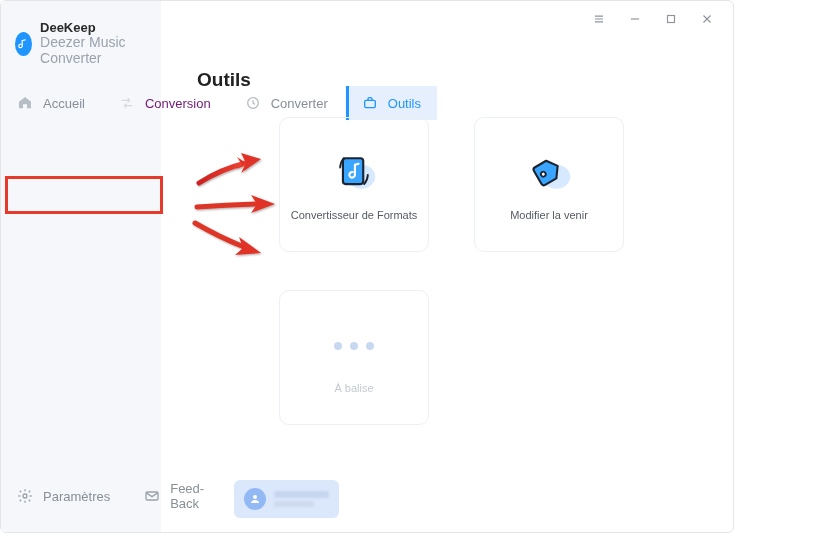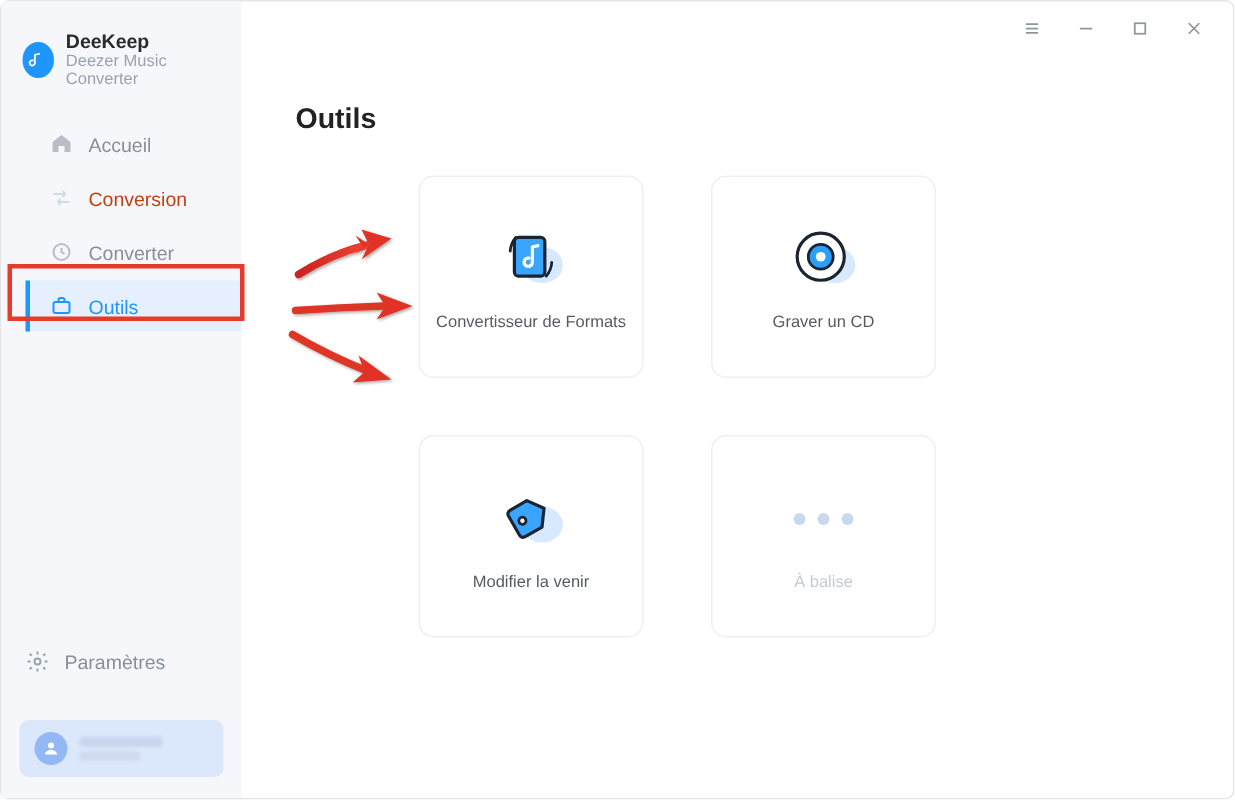--- a/index.html
+++ b/index.html
@@ -5,21 +5,21 @@
   * { box-sizing: border-box; margin: 0; padding: 0; }
   body {
     font-family: -apple-system, BlinkMacSystemFont, "Segoe UI", Arial, sans-serif;
     background: #fff;
     width: 823px;
     height: 533px;
     overflow: hidden;
     position: relative;
   }
   .window {
-    width: 823px;
+    width: 734px;
     height: 533px;
     border: 1px solid #e5e5e5;
     border-radius: 6px;
     display: flex;
     position: relative;
     background: #fff;
   }
 
   
   .sidebar {
@@ -40,36 +40,36 @@
     width: 24px; height: 24px;
     background: #1f96ff;
     border-radius: 50%;
     display: flex;
     align-items: center;
     justify-content: center;
   }
   .brand-logo svg { width: 14px; height: 14px; }
   .brand-text { line-height: 1.1; }
   .brand-title { font-size: 13px; font-weight: 700; color: #2a2a2a; }
-  .brand-sub { font-size: 11px; color: #9aa3ad; }
-
-  .nav { display: flex; flex-direction: column; gap: 2px; margin-left: 16px; }
+  .brand-sub { font-size: 14px; color: #9aa3ad; }
+
+  .nav { display: flex; flex-direction: row; gap: 2px; }
   .nav-item {
     display: flex;
     align-items: center;
     gap: 10px;
     padding: 9px 16px;
     font-size: 13px;
     color: #888f97;
     cursor: pointer;
     position: relative;
   }
   .nav-item .nav-icon { width: 16px; height: 16px; display:flex; align-items:center; justify-content:center; }
   .nav-item .nav-icon svg { width: 16px; height: 16px; }
-  .nav-item.inactive { color: #c2410c; }
+  .nav-item.inactive { color: #701a75; }
   .nav-item.active {
     background: #e6effe;
     color: #1f96ff;
   }
   .nav-item.active::before {
     content: "";
     position: absolute;
     left: 0; top: 0; bottom: 0;
     width: 3px;
     background: #1f96ff;
@@ -79,21 +79,21 @@
   .highlight-box {
     position: absolute;
     left: 4px; top: 175px;
     width: 158px; height: 38px;
     border: 3px solid #e63a2b;
     pointer-events: none;
     z-index: 50;
   }
 
   .sidebar-spacer { flex: 1; }
-  .sidebar-bottom { display: flex; flex-direction: column; gap: 14px; }
+  .sidebar-bottom { display: flex; flex-direction: row; gap: 2px; }
   .account-chip {
     margin: 8px 12px 2px 12px;
     background: #dbe7fb;
     border-radius: 6px;
     display: flex;
     align-items: center;
     gap: 8px;
     padding: 8px 10px;
     height: 38px;
   }
@@ -238,20 +238,29 @@
 
     <div class="sidebar-bottom">
       <div class="nav-item">
         <span class="nav-icon">
           <svg viewBox="0 0 24 24" fill="none" stroke="#9aa2ab" stroke-width="2">
               <circle cx="12" cy="12" r="3"></circle>
               <path d="M12 2v3M12 19v3M4.2 4.2l2.1 2.1M17.7 17.7l2.1 2.1M2 12h3M19 12h3M4.2 19.8l2.1-2.1M17.7 6.3l2.1-2.1"></path>
             </svg>
         </span>
         <span>Paramètres</span>
+      </div>
+      <div class="nav-item">
+        <span class="nav-icon">
+          <svg viewBox="0 0 24 24" fill="none" stroke="#9aa2ab" stroke-width="2">
+              <rect x="3" y="6" width="18" height="12" rx="2"></rect>
+              <path d="M3 7 L12 13 L21 7"></path>
+            </svg>
+        </span>
+        <span>Feed-Back</span>
       </div>
       <div class="account-chip">
         <div class="account-avatar">
           <svg viewBox="0 0 24 24" fill="#fff">
               <circle cx="12" cy="8" r="4"></circle>
               <path d="M4 20c0-4 4-6 8-6s8 2 8 6"></path>
             </svg>
         </div>
         <div class="account-blur">
           <div class="bar1"></div>
@@ -297,32 +306,20 @@
             <rect x="14" y="10" width="22" height="28" rx="3" fill="none" stroke="#1b2430" stroke-width="2.3"></rect>
             <path d="M27 17 V28 A3 3 0 1 1 24.5 25" stroke="#fff" stroke-width="2.3" fill="none" stroke-linecap="round"></path>
             <path d="M27 17 L31 16" stroke="#fff" stroke-width="2.3" stroke-linecap="round"></path>
             <path d="M11 20 a15 16 0 0 1 4 -10" fill="none" stroke="#1b2430" stroke-width="2" stroke-linecap="round"></path>
             <path d="M41 28 a15 16 0 0 1 -4 10" fill="none" stroke="#1b2430" stroke-width="2" stroke-linecap="round"></path>
           </svg>
         </div>
         <div class="tool-label">Convertisseur de Formats</div>
       </div>
 
-      <div class="tool-card">
-        <div class="tool-icon">
-          <svg width="52" height="52" viewBox="0 0 52 52">
-            <ellipse cx="34" cy="30" rx="15" ry="13" fill="#cfe5ff" opacity="0.85"></ellipse>
-            <circle cx="24" cy="24" r="17" fill="#fff" stroke="#1b2430" stroke-width="2.3"></circle>
-            <circle cx="24" cy="24" r="9" fill="#29a0ff"></circle>
-            <circle cx="24" cy="24" r="3.5" fill="#fff"></circle>
-            <circle cx="24" cy="24" r="9" fill="none" stroke="#1b2430" stroke-width="2"></circle>
-          </svg>
-        </div>
-        <div class="tool-label">Graver un CD</div>
-      </div>
 
       <div class="tool-card">
         <div class="tool-icon">
           <svg width="52" height="52" viewBox="0 0 52 52">
             <ellipse cx="34" cy="30" rx="15" ry="13" fill="#cfe5ff" opacity="0.85"></ellipse>
             <g transform="rotate(-30 26 26)">
               <path d="M16 13 H30 L38 24 L30 35 H16 A3 3 0 0 1 13 32 V16 A3 3 0 0 1 16 13 Z" fill="#3aa5ff" stroke="#1b2430" stroke-width="2.3" stroke-linejoin="round"></path>
               <circle cx="20" cy="24" r="2.6" fill="#fff" stroke="#1b2430" stroke-width="2"></circle>
             </g>
           </svg>

